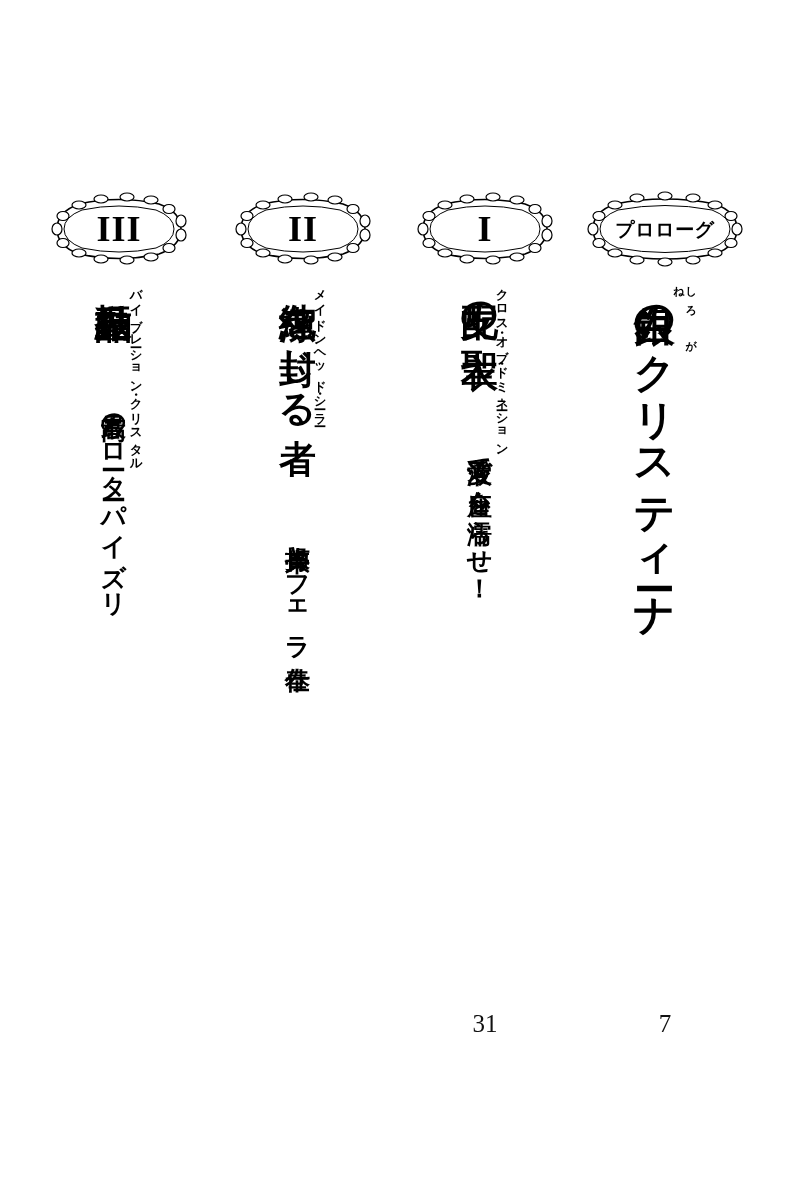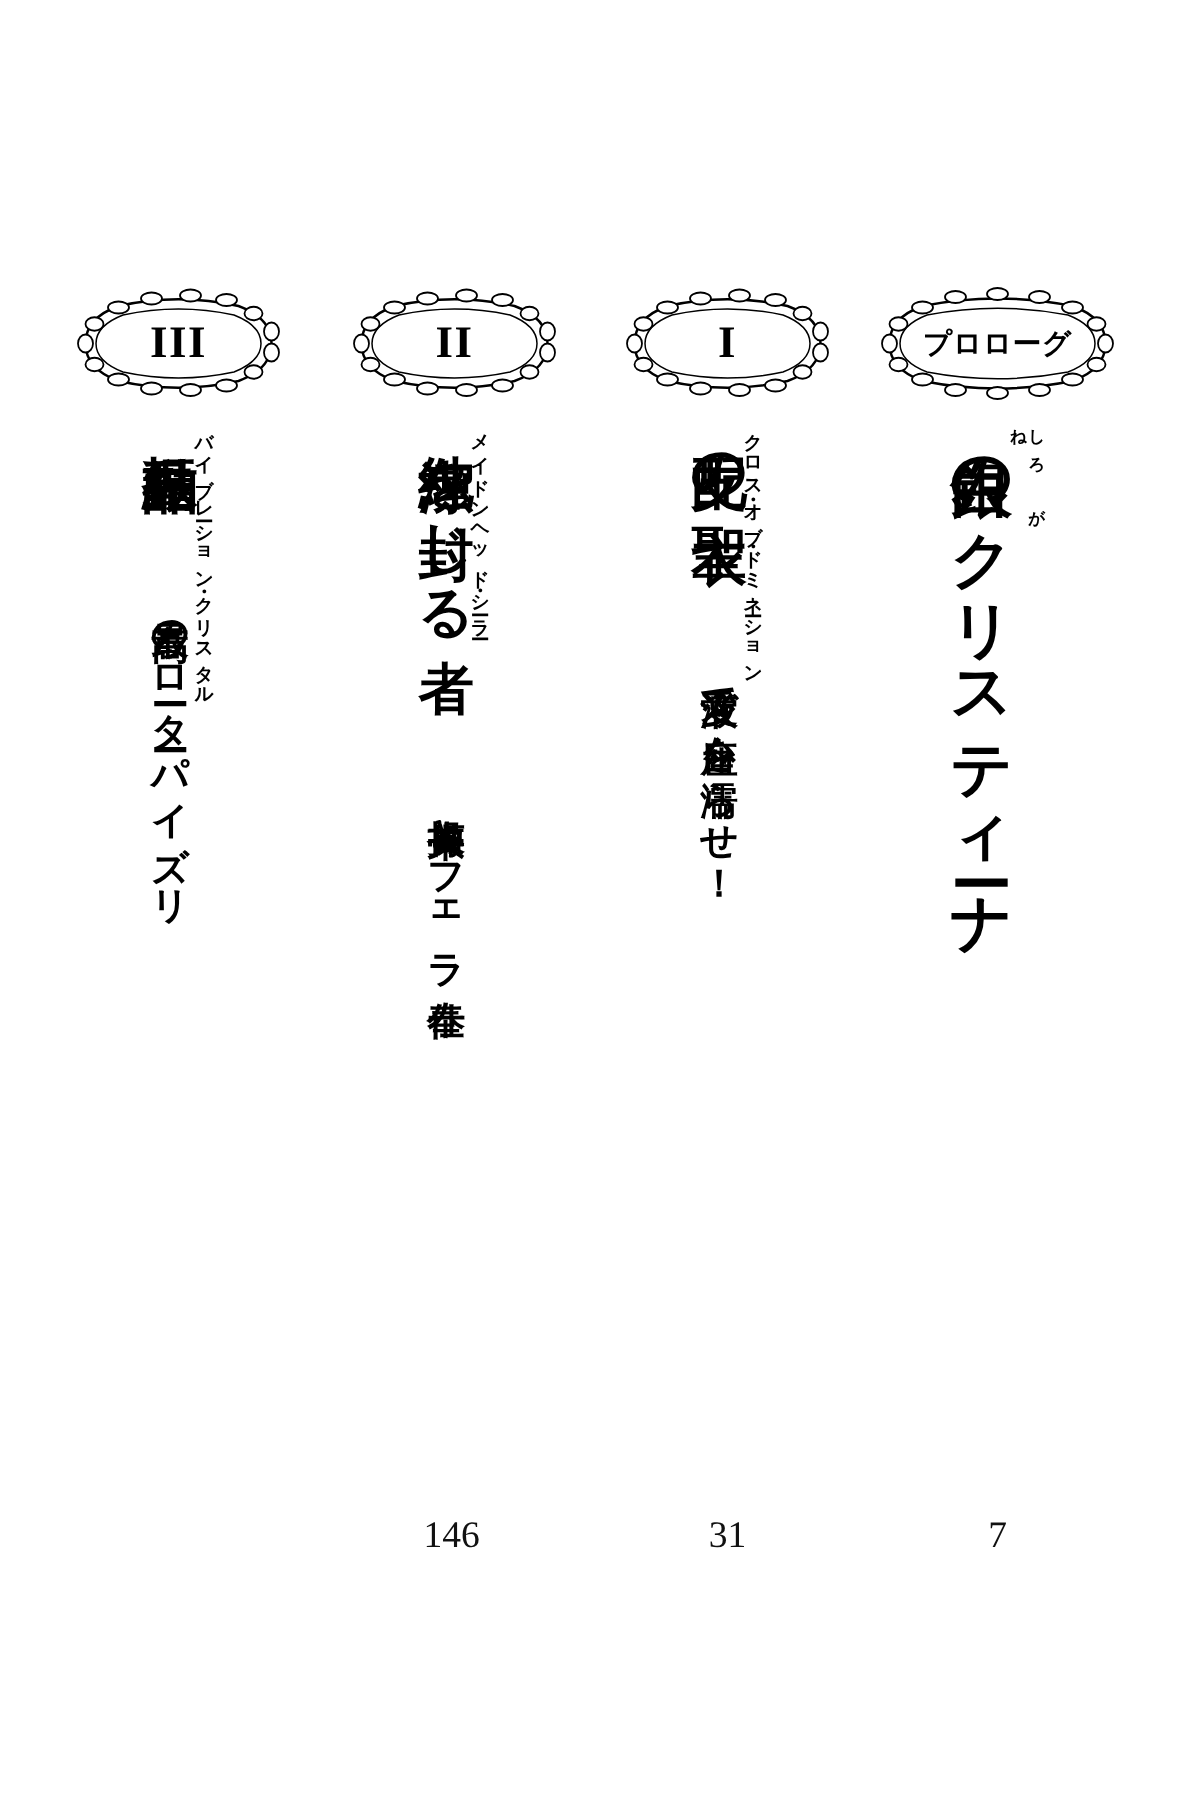--- a/index.html
+++ b/index.html
@@ -58,21 +58,21 @@
     display: flex;
     align-items: center;
     justify-content: center;
   }
   .cartouche svg { position: absolute; top: 0; left: 0; }
   .numeral {
     position: relative;
     z-index: 3;
     font-family: "Liberation Serif", serif;
     font-weight: bold;
-    font-size: 30px;
+    font-size: 36px;
     letter-spacing: 1px;
     line-height: 1;
     color: #000;
   }
   .numeral.small {
     font-family: "DejaVu Sans", sans-serif;
     font-size: 19px;
     font-weight: bold;
     letter-spacing: 0.5px;
     text-align: right;
@@ -301,16 +301,15 @@
         </div>
         <div class="ruby-col">バイブレーション・クリスタル</div>
       </div>
     </div>
 
   </div>
 
   <div class="pagerow">
     <div class="cell prologue">7</div>
     <div class="cell c1">31</div>
-    <div class="cell c3">146</div>
   </div>
 
 </div>
 
 </body></html>

